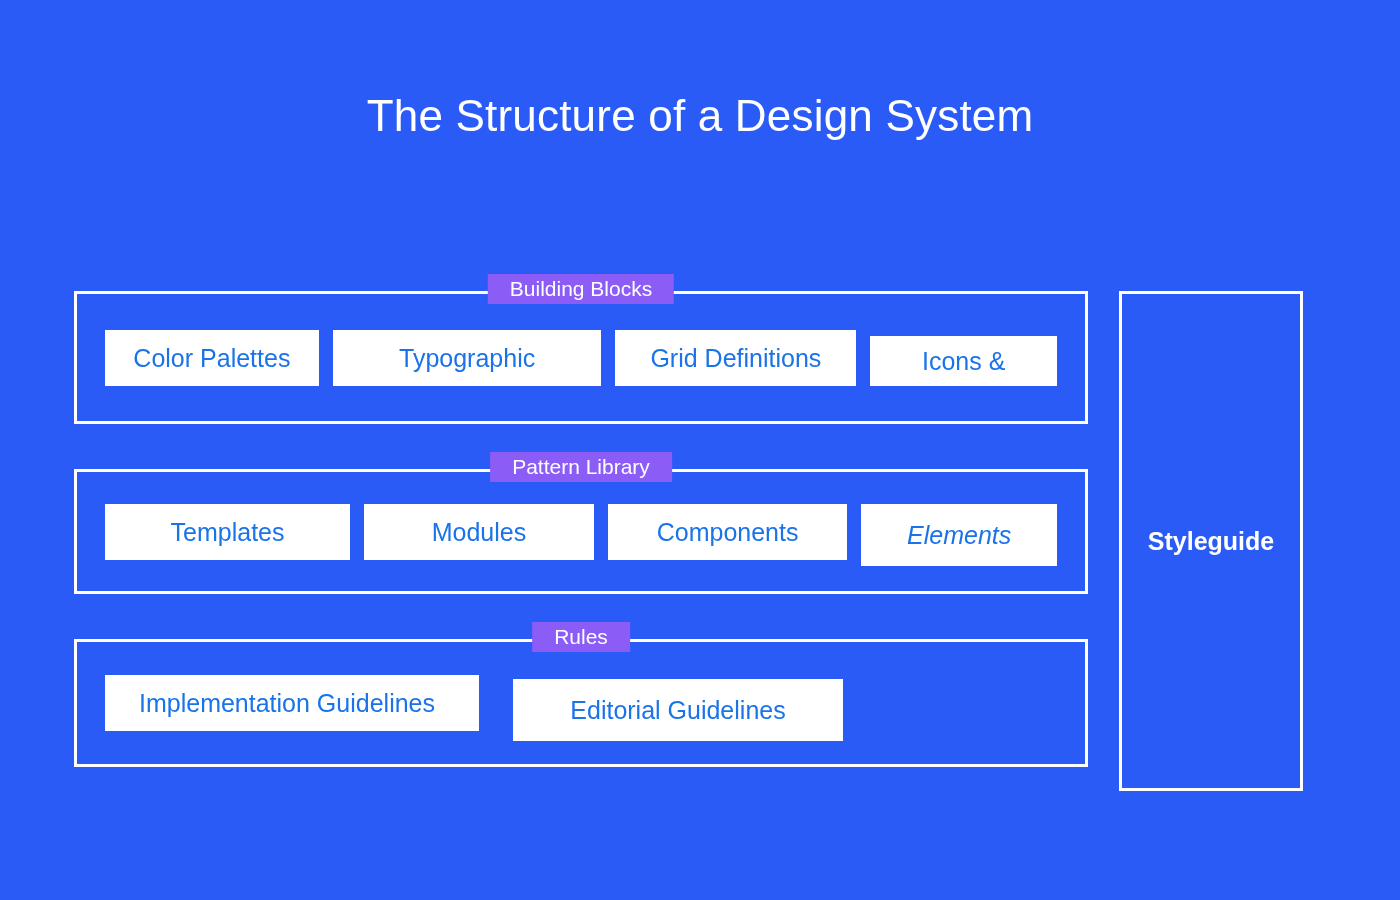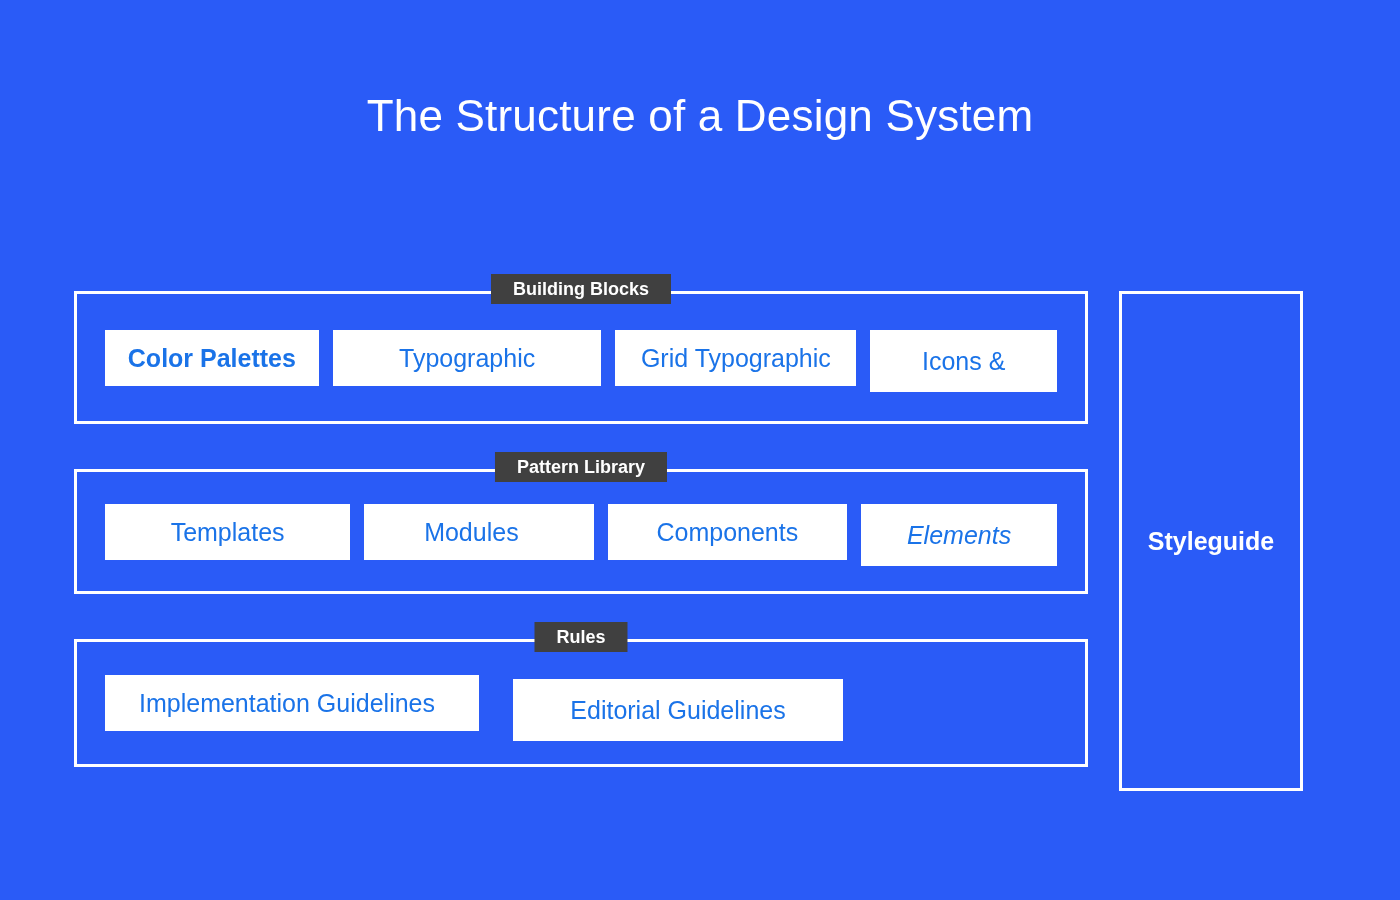--- a/index.html
+++ b/index.html
@@ -58,25 +58,25 @@
   .group-bb   { height: 133px; }
   .group-pl   { height: 125px; }
   .group-rl   { height: 128px; }
 
   
   .group-legend {
     position: absolute;
     top: -20px;
     left: 50%;
     transform: translateX(-50%);
-    background: #404040;
+    background: #8b5cf6;
     padding: 0 22px;
     color: #ffffff;
-    font-size: 18px;
-    font-weight: bold;
+    font-size: 21px;
+    font-weight: normal;
     line-height: 30px;
     white-space: nowrap;
   }
 
   
   .chip-row {
     position: absolute;
     left: 28px;
     right: 28px;
     top: 0;
@@ -94,27 +94,27 @@
     height: 56px;
     display: flex;
     align-items: center;
     justify-content: center;
     padding: 0 22px;
     box-sizing: border-box;
     white-space: nowrap;
   }
 
   
-  .chip-w-color   { width: 220px; font-weight: bold; }
+  .chip-w-color   { width: 220px; }
   .chip-w-typo    { width: 277px; }
   .chip-w-grid    { width: 248px; }
-  .chip-w-icons   { width: 192px; height: 62px; margin-top: 6px; }
+  .chip-w-icons   { width: 192px; height: 50px; margin-top: 6px; }
 
   .chip-w-templ   { width: 256px; text-align: center; }
-  .chip-w-mod     { width: 240px; padding-left: 7px; }
+  .chip-w-mod     { width: 240px; }
   .chip-w-comp    { width: 250px; }
   .chip-w-elem    { width: 204px; height: 62px; margin-top: 6px; font-style: italic; }
 
   .chip-w-design  { width: 212px; }
   .chip-w-impl    { width: 374px; padding-left: 12px; }
   .chip-w-editor  { width: 330px; height: 62px; margin-top: 14px; margin-left: 20px; }
 
   
   .styleguide-panel {
     position: absolute;
@@ -144,21 +144,21 @@
 
   <div class="page-title">The Structure of a Design System</div>
 
   <div class="groups-column">
 
     <div class="group group-bb">
       <div class="group-legend">Building Blocks</div>
       <div class="chip-row">
         <div class="chip chip-w-color">Color Palettes</div>
         <div class="chip chip-w-typo">Typographic</div>
-        <div class="chip chip-w-grid">Grid Typographic</div>
+        <div class="chip chip-w-grid">Grid Definitions</div>
         <div class="chip chip-w-icons">Icons &amp;</div>
       </div>
     </div>
 
     <div class="group group-pl">
       <div class="group-legend">Pattern Library</div>
       <div class="chip-row">
         <div class="chip chip-w-templ">Templates</div>
         <div class="chip chip-w-mod">Modules</div>
         <div class="chip chip-w-comp">Components</div>

